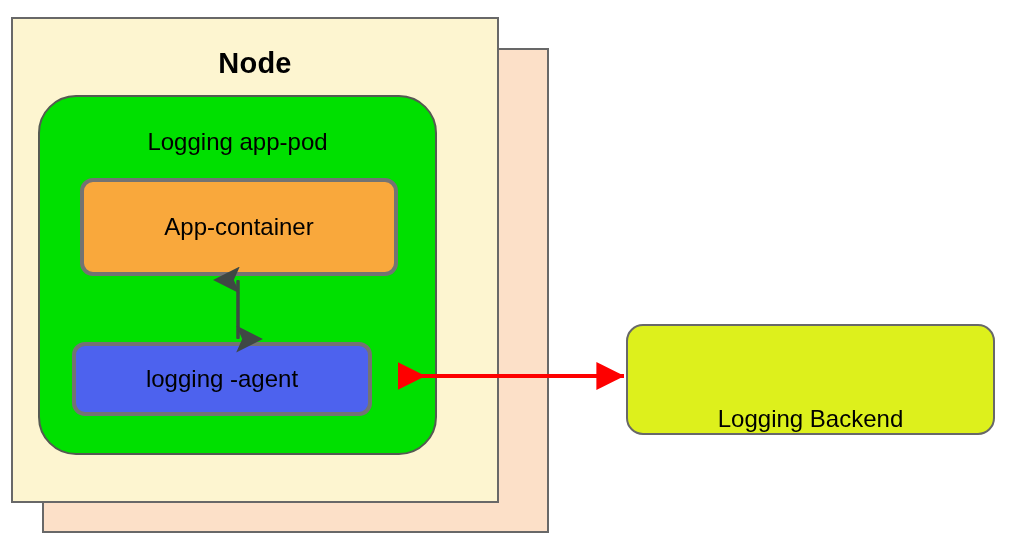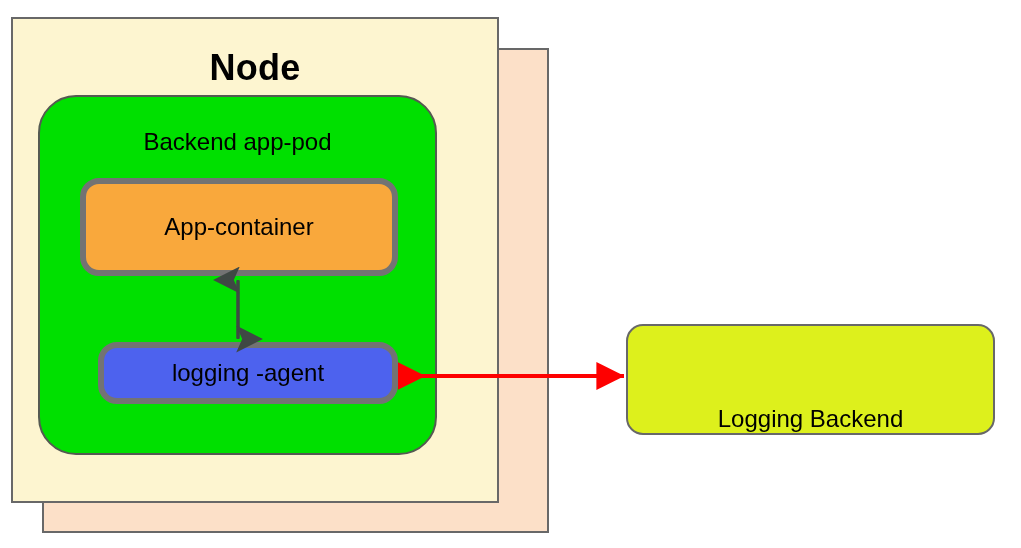--- a/index.html
+++ b/index.html
@@ -46,21 +46,21 @@
     background: #fdf5d0;
     z-index: 2;
   }
 
   .node-title {
     position: absolute;
     top: 28px;
     left: 0;
     right: 0;
     text-align: center;
-    font-size: 36px;
+    font-size: 29px;
     font-weight: bold;
     color: #000000;
     letter-spacing: 0.2px;
   }
 
   
   .pod {
     position: absolute;
     left: 38px;
     top: 95px;
@@ -80,43 +80,43 @@
     right: 0;
     text-align: center;
     font-size: 24px;
     color: #000000;
   }
 
   
   .inner-box {
     position: absolute;
     box-sizing: border-box;
-    border: 6px solid #737373;
-    border-radius: 19px;
+    border: 4px solid #737373;
+    border-radius: 13px;
     display: flex;
     align-items: center;
     justify-content: center;
     font-size: 24px;
     color: #000000;
     z-index: 4;
   }
 
   .app-container {
     left: 80px;
     top: 178px;
     width: 318px;
     height: 98px;
     background: #f9a83c;
   }
 
   .logging-agent {
-    left: 98px;
+    left: 72px;
     top: 342px;
     width: 300px;
-    height: 62px;
+    height: 74px;
     background: #4d62ee;
   }
 
   
   .logging-backend {
     position: absolute;
     left: 626px;
     top: 324px;
     width: 369px;
     height: 111px;
@@ -148,21 +148,21 @@
 
 <div id="canvas">
 
   <div class="box plane-back"></div>
 
   <div class="box plane-front">
     <div class="node-title">Node</div>
   </div>
 
   <div class="pod">
-    <div class="pod-title">Backend app-pod</div>
+    <div class="pod-title">Logging app-pod</div>
   </div>
 
   <div class="inner-box app-container">
     <span>App-container</span>
   </div>
 
   <div class="inner-box logging-agent">
     <span>logging -agent</span>
   </div>
 

